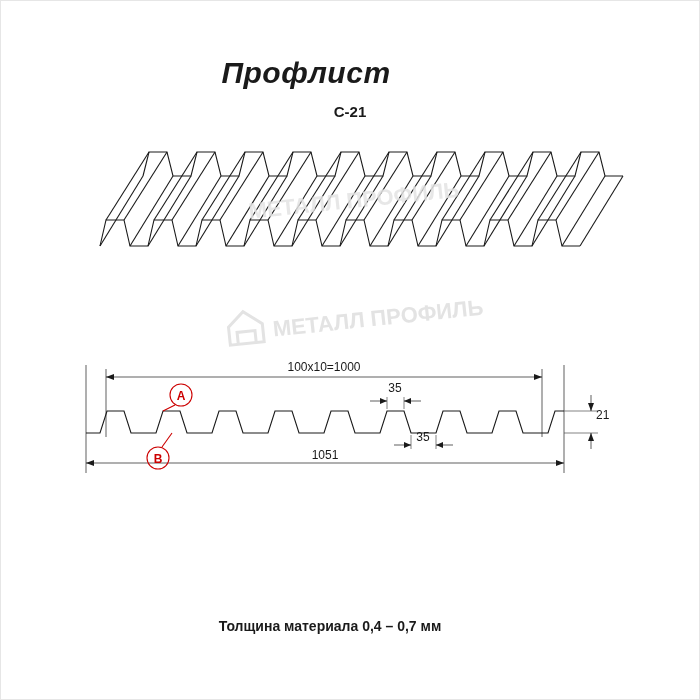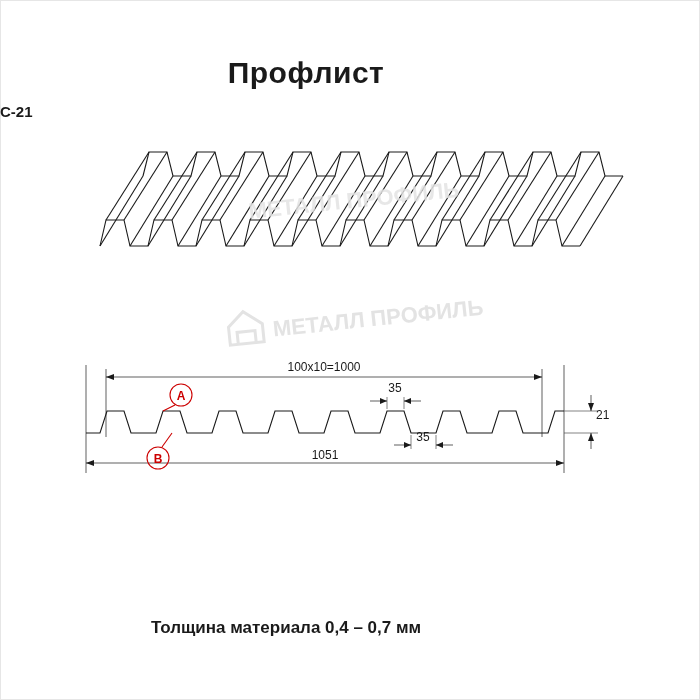--- a/index.html
+++ b/index.html
@@ -32,39 +32,42 @@
   .title {
     position: absolute;
     top: 56px;
     left: 0;
     width: 612px;
     text-align: center;
     font-size: 30px;
     font-weight: bold;
     letter-spacing: 0.5px;
     color: #1a1a1a;
+    font-style: italic;
   }
   .subtitle {
     position: absolute;
     top: 103px;
     left: 0;
     width: 700px;
+    text-align: center;
     font-size: 15px;
     font-weight: bold;
     color: #1a1a1a;
   }
   .footer-note {
     position: absolute;
     top: 618px;
     left: 0;
     width: 572px;
     text-align: center;
-    font-size: 17px;
-    font-weight: bold;
-    color: #1a1a1a;
+    font-size: 14px;
+    font-weight: bold;
+    color: #1a1a1a;
+    padding-left: 44px;
   }
   .iso-view {
     position: absolute;
     left: 80px;
     top: 150px;
     width: 545px;
     height: 130px;
   }
   .tech-drawing {
     position: absolute;

